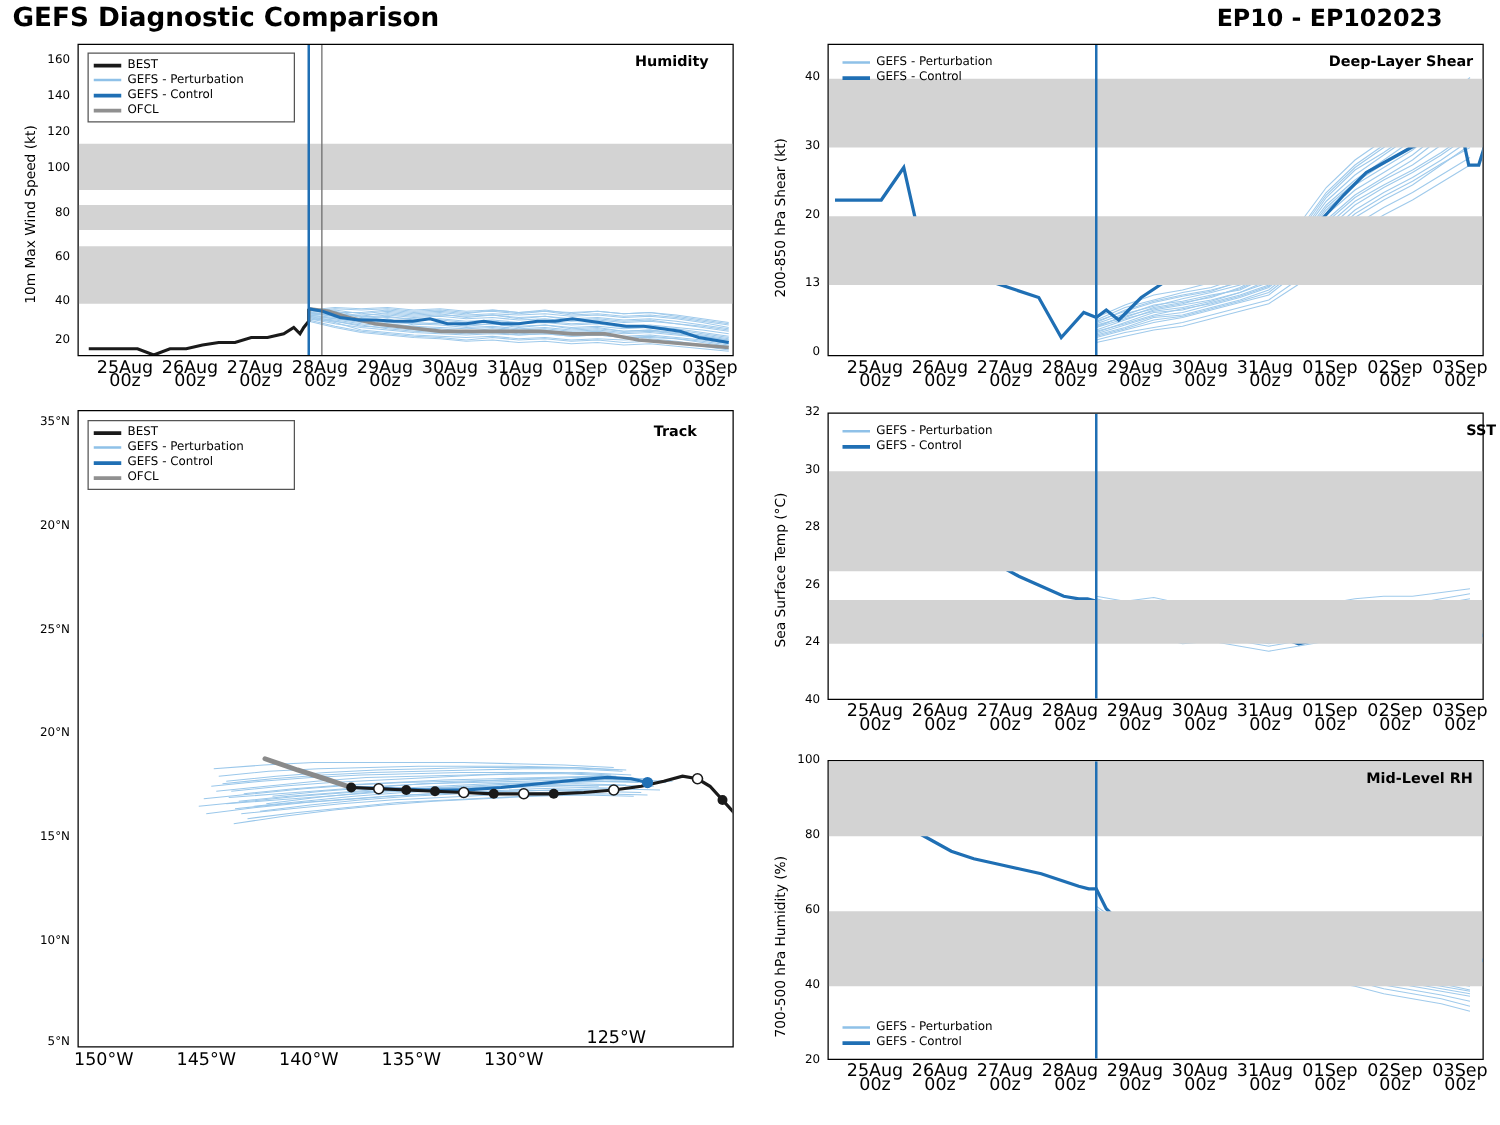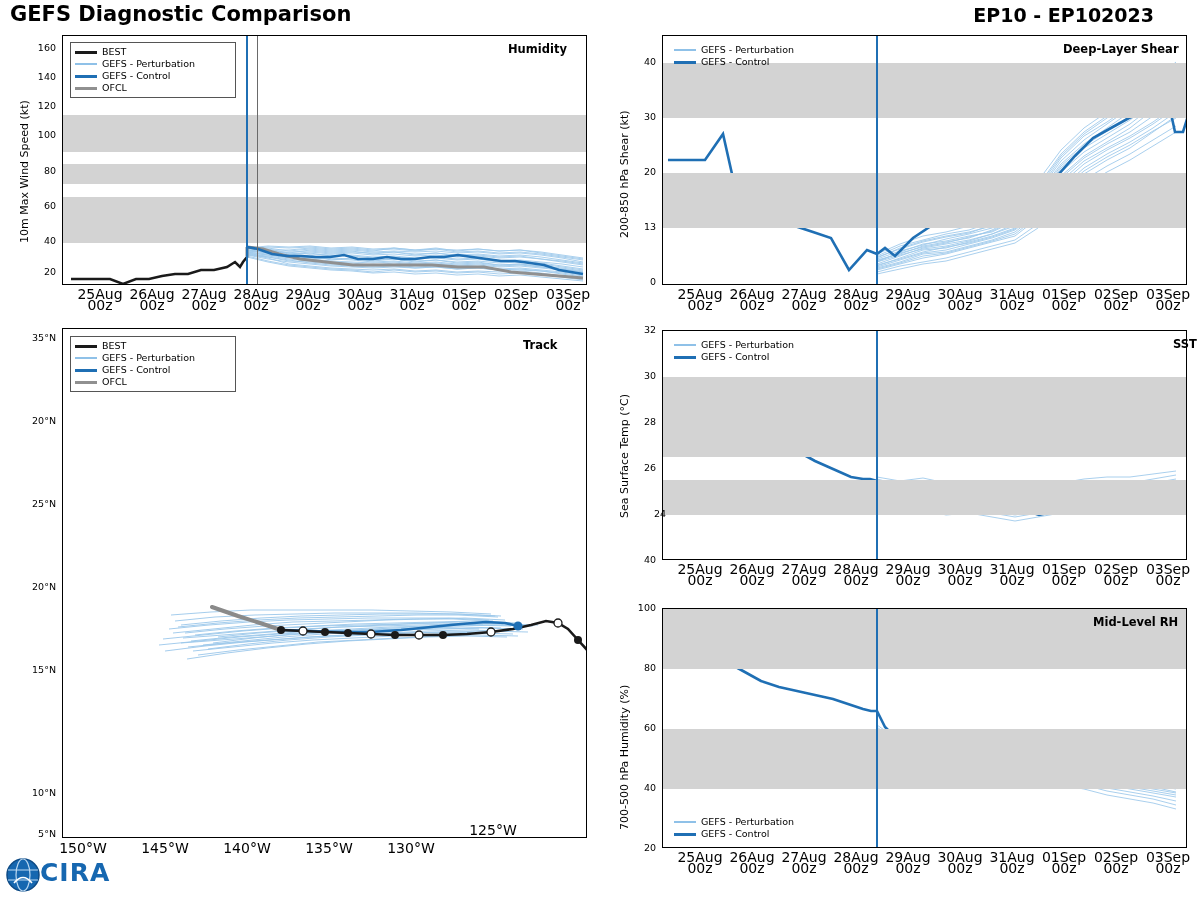--- a/index.html
+++ b/index.html
@@ -209,21 +209,21 @@
           <span class="swatch" style="border-top-color:#909090;border-top-width:3px;"></span>
           <span>OFCL</span>
         </div>
     </div>
 
     <div class="ytick" style="left:18px;top:12px;width:38px;">35°N</div>
     <div class="ytick" style="left:18px;top:95px;width:38px;">20°N</div>
     <div class="ytick" style="left:18px;top:178px;width:38px;">25°N</div>
     <div class="ytick" style="left:18px;top:261px;width:38px;">20°N</div>
     <div class="ytick" style="left:18px;top:344px;width:38px;">15°N</div>
-    <div class="ytick" style="left:18px;top:427px;width:38px;margin-top:40px;">10°N</div>
+    <div class="ytick" style="left:18px;top:427px;width:38px;">10°N</div>
     <div class="ytick" style="left:18px;top:508px;width:38px;">5°N</div>
 
     <div class="tick" style="left:57px;top:523px;width:52px;">150°W</div>
     <div class="tick" style="left:139px;top:523px;width:52px;">145°W</div>
     <div class="tick" style="left:221px;top:523px;width:52px;">140°W</div>
     <div class="tick" style="left:303px;top:523px;width:52px;">135°W</div>
     <div class="tick" style="left:385px;top:523px;width:52px;">130°W</div>
     <div class="tick" style="left:467px;top:505px;width:52px;">125°W</div>
   </div>
 
@@ -340,21 +340,21 @@
       <div class="row">
           <span class="swatch" style="border-top-color:#1f6fb4;border-top-width:3px;"></span>
           <span>GEFS - Control</span>
         </div>
     </div>
 
     <div class="ytick" style="left:30px;top:4px;width:26px;">32</div>
     <div class="ytick" style="left:30px;top:50px;width:26px;">30</div>
     <div class="ytick" style="left:30px;top:96px;width:26px;">28</div>
     <div class="ytick" style="left:30px;top:142px;width:26px;text-align:right;">26</div>
-    <div class="ytick" style="left:40px;top:188px;width:26px;">24</div>
+    <div class="ytick" style="left:30px;top:188px;width:26px;">24</div>
     <div class="ytick" style="left:30px;top:234px;width:26px;">40</div>
 
     <div class="tick" style="left:72px;top:244px;width:56px;">25Aug
 00z</div>
     <div class="tick" style="left:124px;top:244px;width:56px;">26Aug
 00z</div>
     <div class="tick" style="left:176px;top:244px;width:56px;">27Aug
 00z</div>
     <div class="tick" style="left:228px;top:244px;width:56px;">28Aug
 00z</div>
@@ -435,24 +435,14 @@
     <div class="tick" style="left:384px;top:252px;width:56px;">31Aug
 00z</div>
     <div class="tick" style="left:436px;top:252px;width:56px;">01Sep
 00z</div>
     <div class="tick" style="left:488px;top:252px;width:56px;">02Sep
 00z</div>
     <div class="tick" style="left:540px;top:252px;width:56px;">03Sep
 00z</div>
   </div>
 
-  <div class="logo">
-    <svg width="34" height="34" viewBox="0 0 34 34" style="position:absolute;left:0;top:6px;">
-      <circle cx="17" cy="17" r="16" fill="#1667b0"></circle>
-      <circle cx="17" cy="17" r="16" fill="none" stroke="#0d4a85" stroke-width="1.5"></circle>
-      <ellipse cx="17" cy="17" rx="7" ry="16" fill="none" stroke="#bcd9f2" stroke-width="1.2"></ellipse>
-      <path d="M2,12 H32 M2,22 H32" stroke="#bcd9f2" stroke-width="1.2" fill="none"></path>
-      <path d="M8,25 Q17,14 26,25" stroke="#ffffff" stroke-width="1.6" fill="none"></path>
-    </svg>
-    <div class="txt">CIRA</div>
-  </div>
 
 </div>
 
 </body></html>

